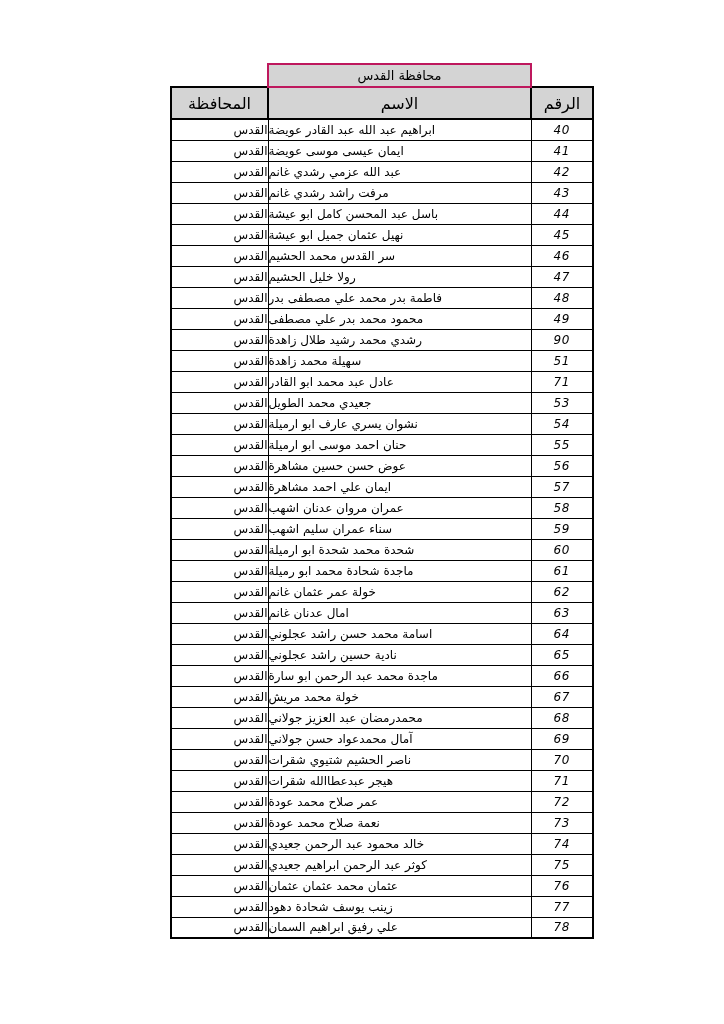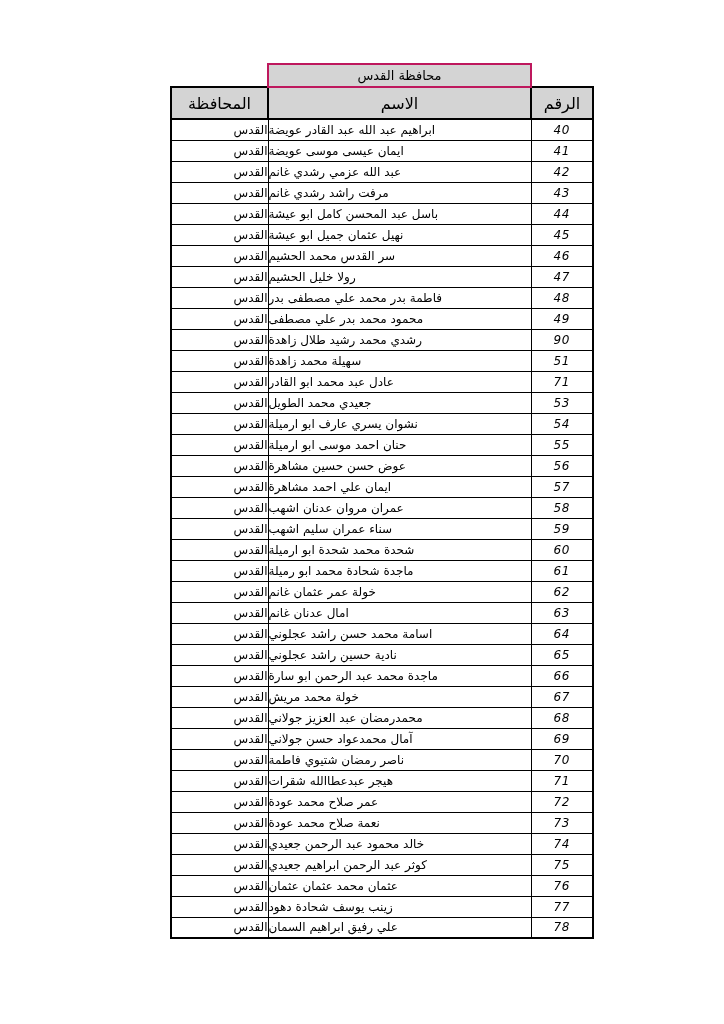--- a/index.html
+++ b/index.html
@@ -246,21 +246,21 @@
     <td class="name">محمدرمضان عبد العزيز جولاني</td>
     <td class="gov">القدس</td>
   </tr>
         <tr class="data-row">
     <td class="num">69</td>
     <td class="name">آمال محمدعواد حسن جولاني</td>
     <td class="gov">القدس</td>
   </tr>
         <tr class="data-row">
     <td class="num">70</td>
-    <td class="name">ناصر رمضان شتيوي فاطمة</td>
+    <td class="name">ناصر الحشيم شتيوي شقرات</td>
     <td class="gov">القدس</td>
   </tr>
         <tr class="data-row">
     <td class="num">71</td>
     <td class="name">هيجر عبدعطاالله شقرات</td>
     <td class="gov">القدس</td>
   </tr>
         <tr class="data-row">
     <td class="num">72</td>
     <td class="name">عمر صلاح محمد عودة</td>

